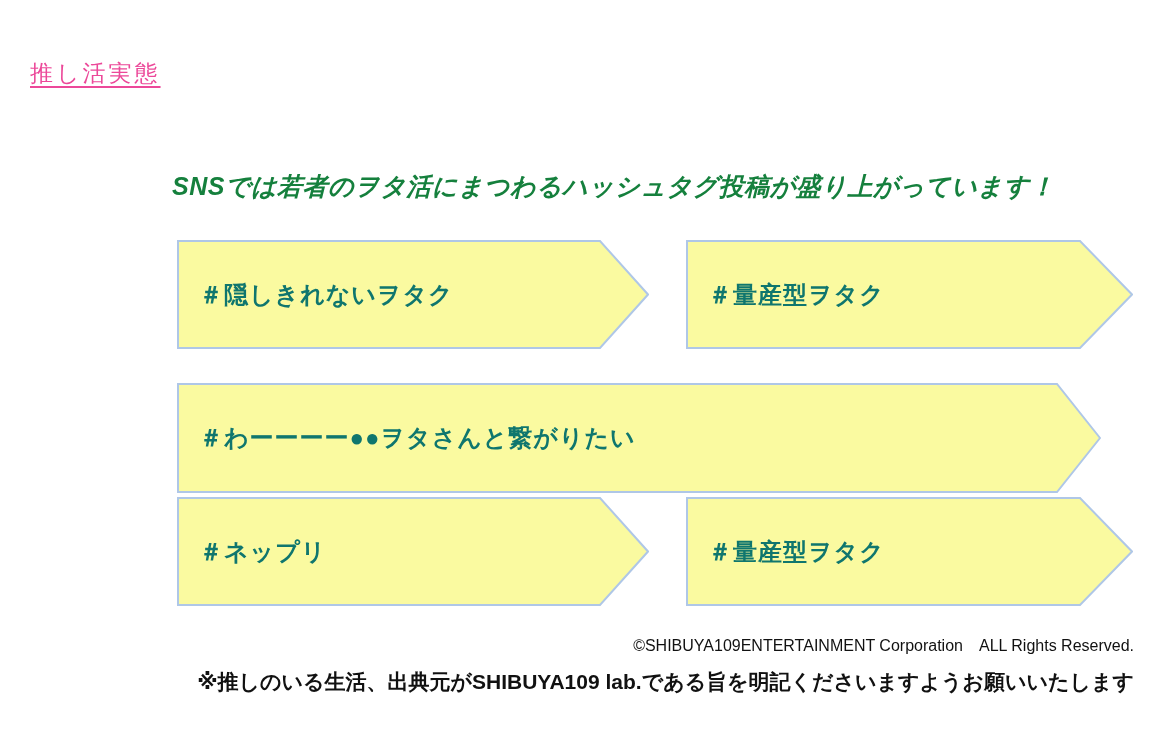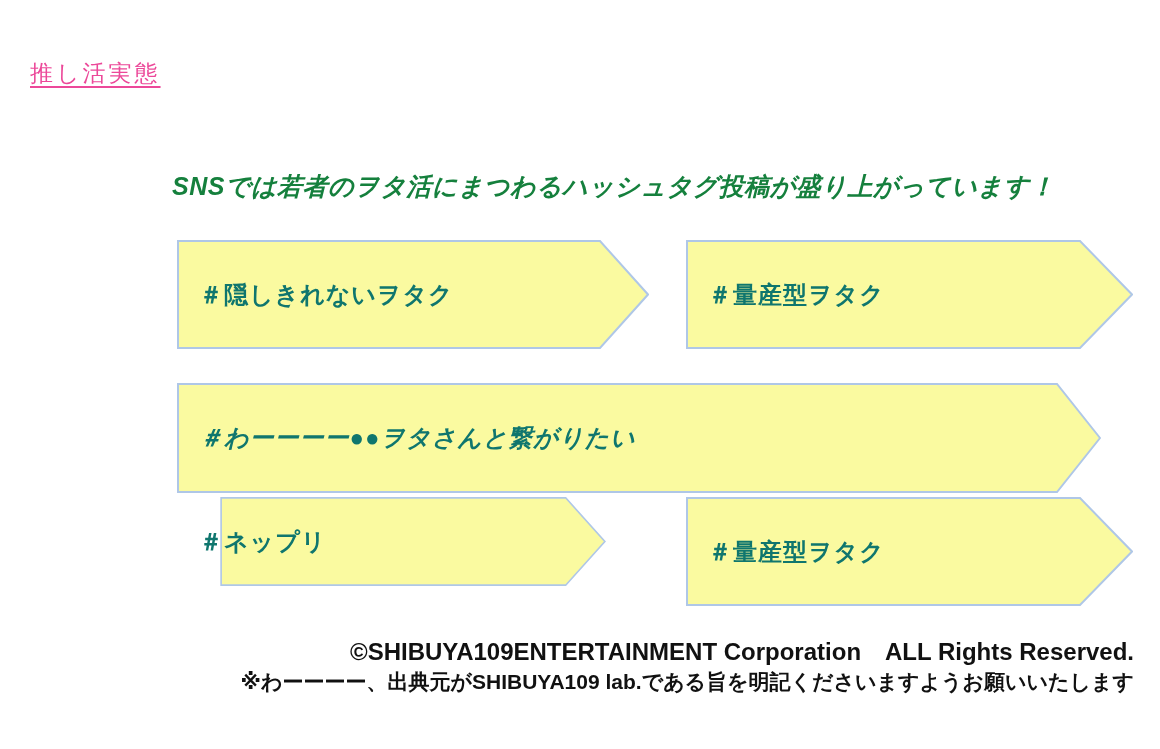--- a/index.html
+++ b/index.html
@@ -55,29 +55,29 @@
     display: flex;
     align-items: center;
     font-size: 24px;
     font-weight: 700;
     letter-spacing: 1px;
     color: #0f766e;
     white-space: nowrap;
   }
   .banner-1 { left: 177px; top: 240px; width: 472px; height: 109px; }
   .banner-2 { left: 686px; top: 240px; width: 447px; height: 109px; }
-  .banner-3 { left: 177px; top: 368px; width: 924px; height: 140px; font-style: italic; }
-  .banner-4 { left: 177px; top: 497px; width: 472px; height: 89px; text-align: center; }
+  .banner-3 { left: 177px; top: 368px; width: 924px; height: 140px; }
+  .banner-4 { left: 177px; top: 497px; width: 472px; height: 109px; text-align: center; }
   .banner-5 { left: 686px; top: 497px; width: 447px; height: 109px; }
   .footer-copyright {
     position: absolute;
     right: 26px;
     top: 636px;
-    font-size: 24px;
-    font-weight: 700;
+    font-size: 16px;
+    font-weight: 400;
     color: #111111;
     white-space: nowrap;
   }
   .footer-notice {
     position: absolute;
     right: 26px;
     top: 668px;
     font-size: 21px;
     font-weight: 700;
     color: #111111;
@@ -123,15 +123,15 @@
 
   <div class="banner banner-5">
     <svg viewBox="0 0 447 109" aria-hidden="true">
       <polygon points="1,1 394,1 446,54.5 394,108 1,108" fill="#FAFAA0" stroke="#AFC7E7" stroke-width="2" stroke-linejoin="miter"></polygon>
     </svg>
     <span class="label">＃量産型ヲタク</span>
   </div>
 
   <div class="footer-copyright">©SHIBUYA109ENTERTAINMENT Corporation　ALL Rights Reserved.</div>
 
-  <div class="footer-notice">※わーーーー、出典元がSHIBUYA109 lab.である旨を明記くださいますようお願いいたします</div>
+  <div class="footer-notice">※推しのいる生活、出典元がSHIBUYA109 lab.である旨を明記くださいますようお願いいたします</div>
 
 </div>
 
 </body></html>

